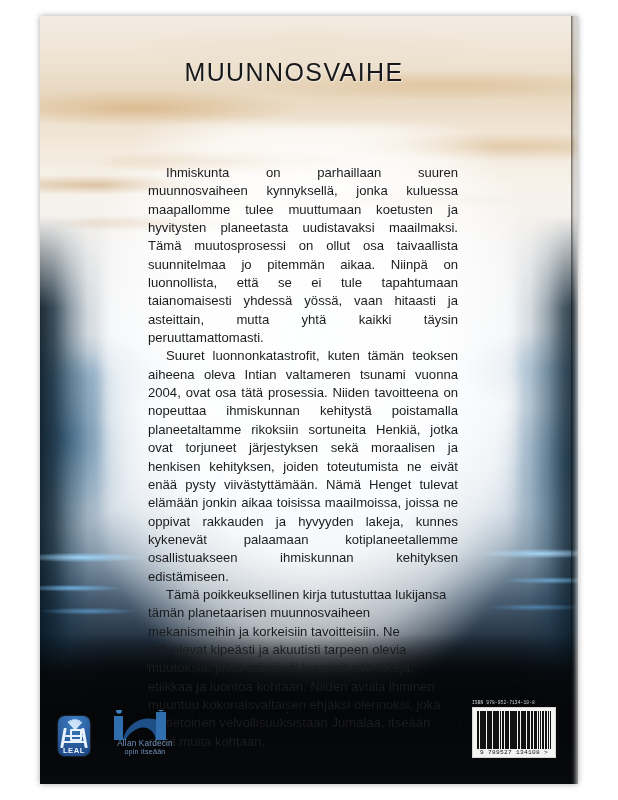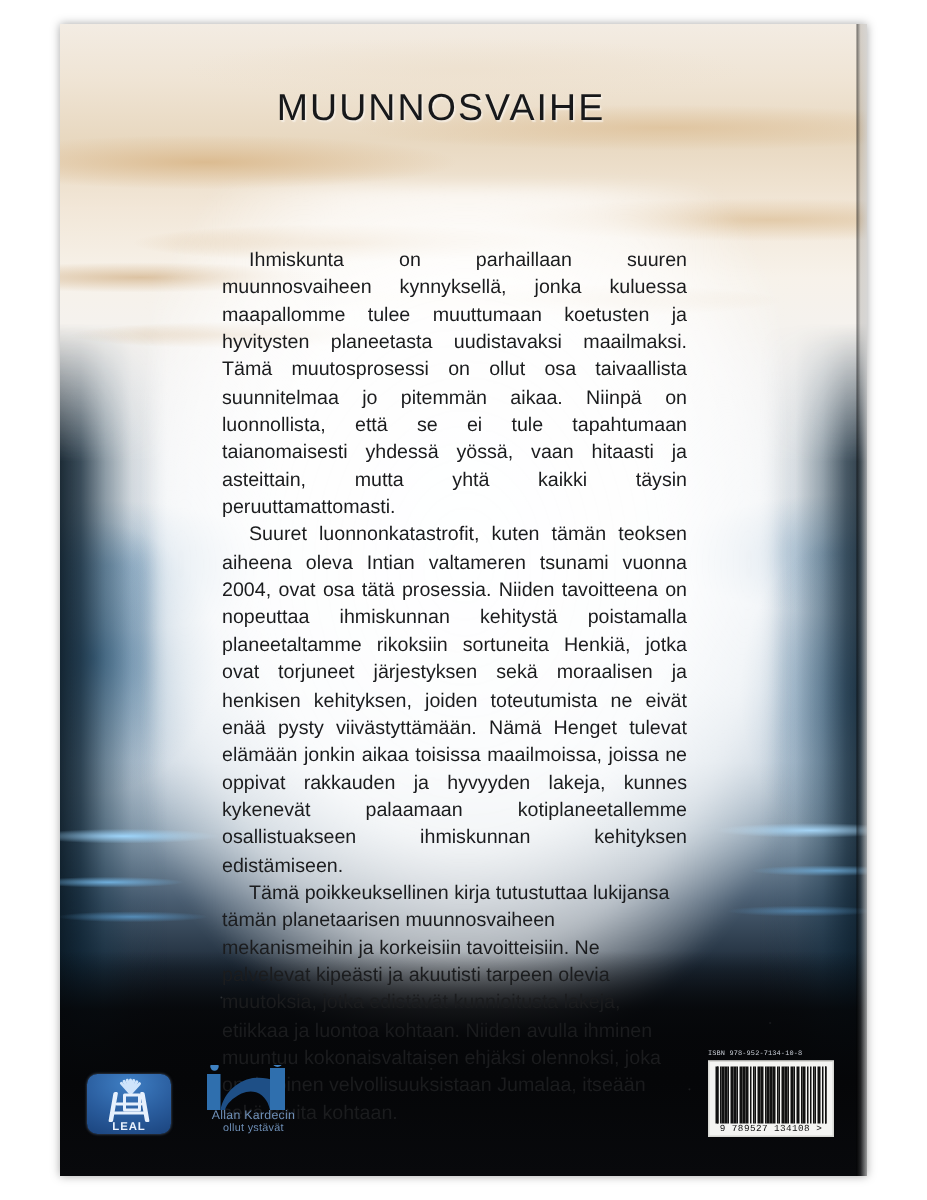--- a/index.html
+++ b/index.html
@@ -211,21 +211,21 @@
     position: absolute;
     left: 18px;
     bottom: 28px;
     display: flex;
     align-items: flex-end;
     gap: 16px;
   }
 
   
   .leal {
-    width: 56px;
+    width: 32px;
     height: 40px;
     border-radius: 7px;
     background: radial-gradient(ellipse 120% 120% at 50% 15%, #3f7fc4 0%, #2a5d9e 45%, #14386e 100%);
     position: relative;
     overflow: hidden;
     box-shadow: 0 0 2px rgba(150,190,240,0.5);
   }
   .leal .rays {
     position: absolute;
     left: 50%;
@@ -378,21 +378,21 @@
         <div class="akoy">
           <svg width="70" height="34" viewBox="0 0 70 34">
             <path d="M4 6 L4 30 L13 30 L13 6 Z" fill="#2f6fae"></path>
             <path d="M13 30 C16 15, 30 6, 44 9 C50 10, 54 14, 56 18 L56 30 L46 30 C44 20, 36 15, 27 19 C21 22, 17 26, 16 30 Z" fill="#1e4f86"></path>
             <path d="M46 2 L46 30 L56 30 L56 2 Z" fill="#2f6fae"></path>
             <circle cx="51" cy="-2" r="3.4" fill="#3f82c2"></circle>
             <circle cx="9" cy="1" r="2.8" fill="#3f82c2"></circle>
           </svg>
           <div class="cap">
             <span class="l1">Allan Kardecin</span>
-            <span class="l2">ollut ystävät</span>
+            <span class="l2">opin itseään</span>
           </div>
         </div>
 
       </div>
 
       <div class="barcode-wrap">
         <div class="isbn-line">ISBN 978-952-7134-10-8</div>
         <div class="barcode">
           <div class="bars" id="bars">
               <i style="width: 1px;"></i>

